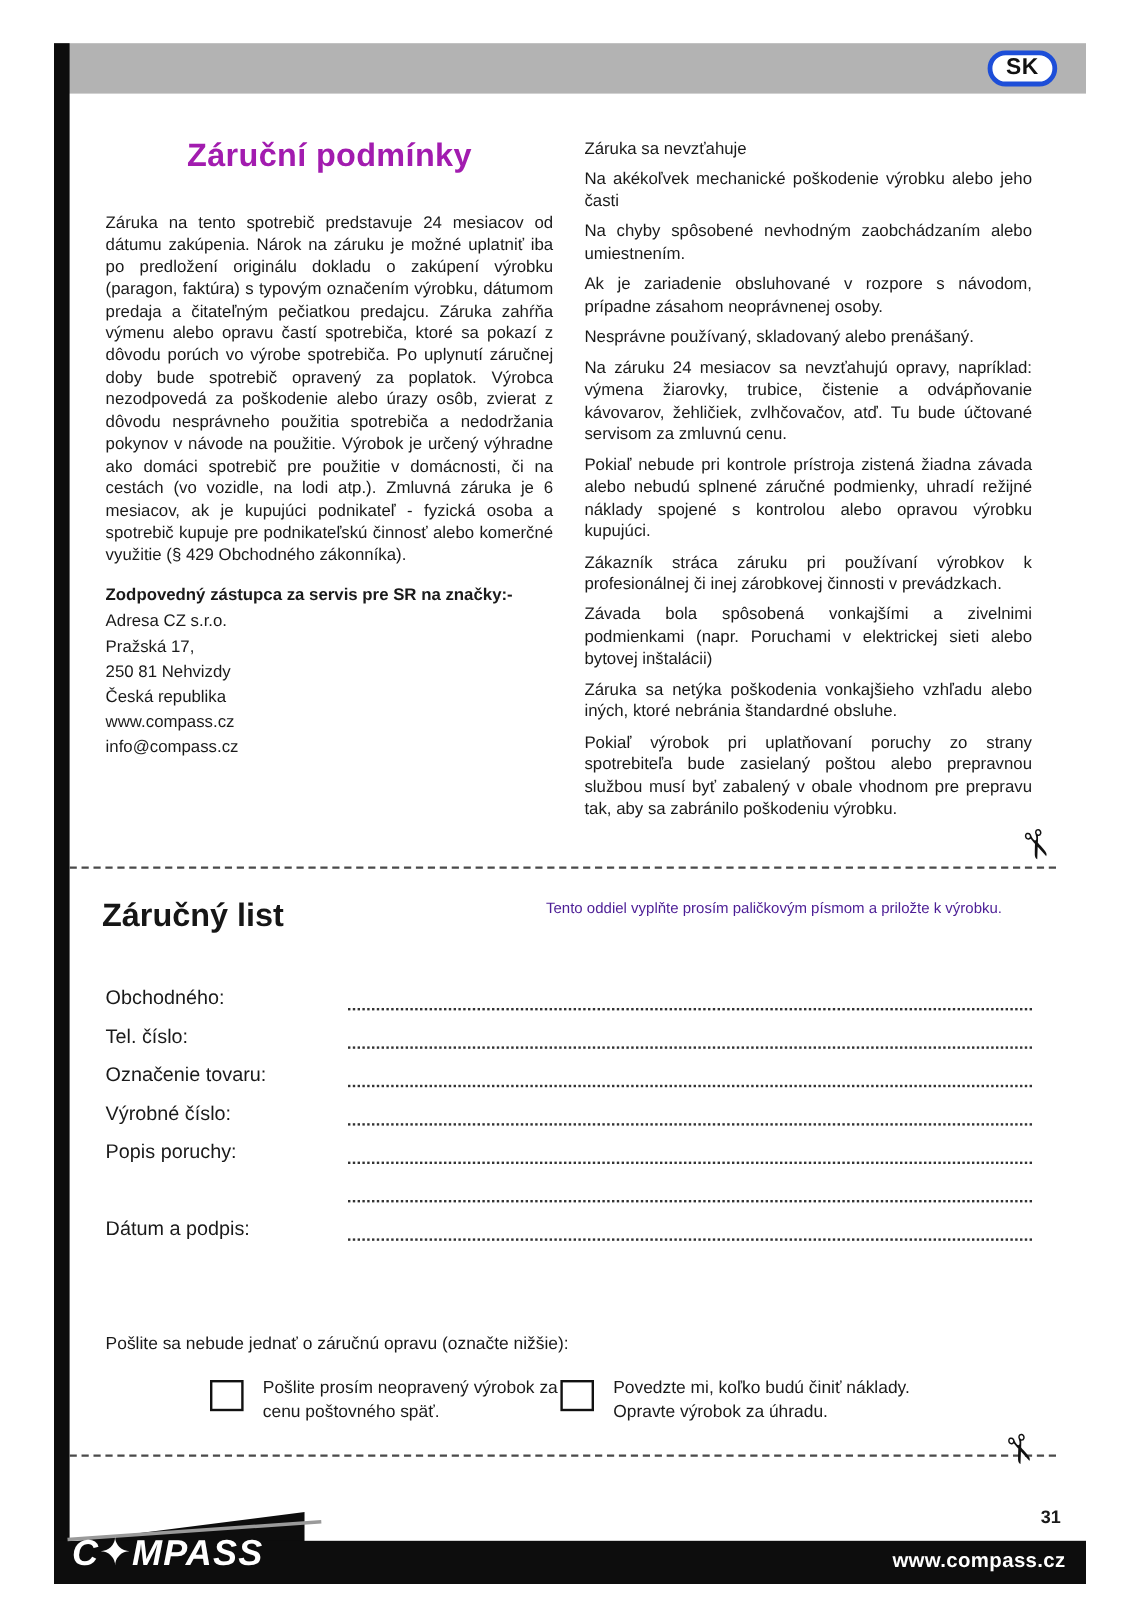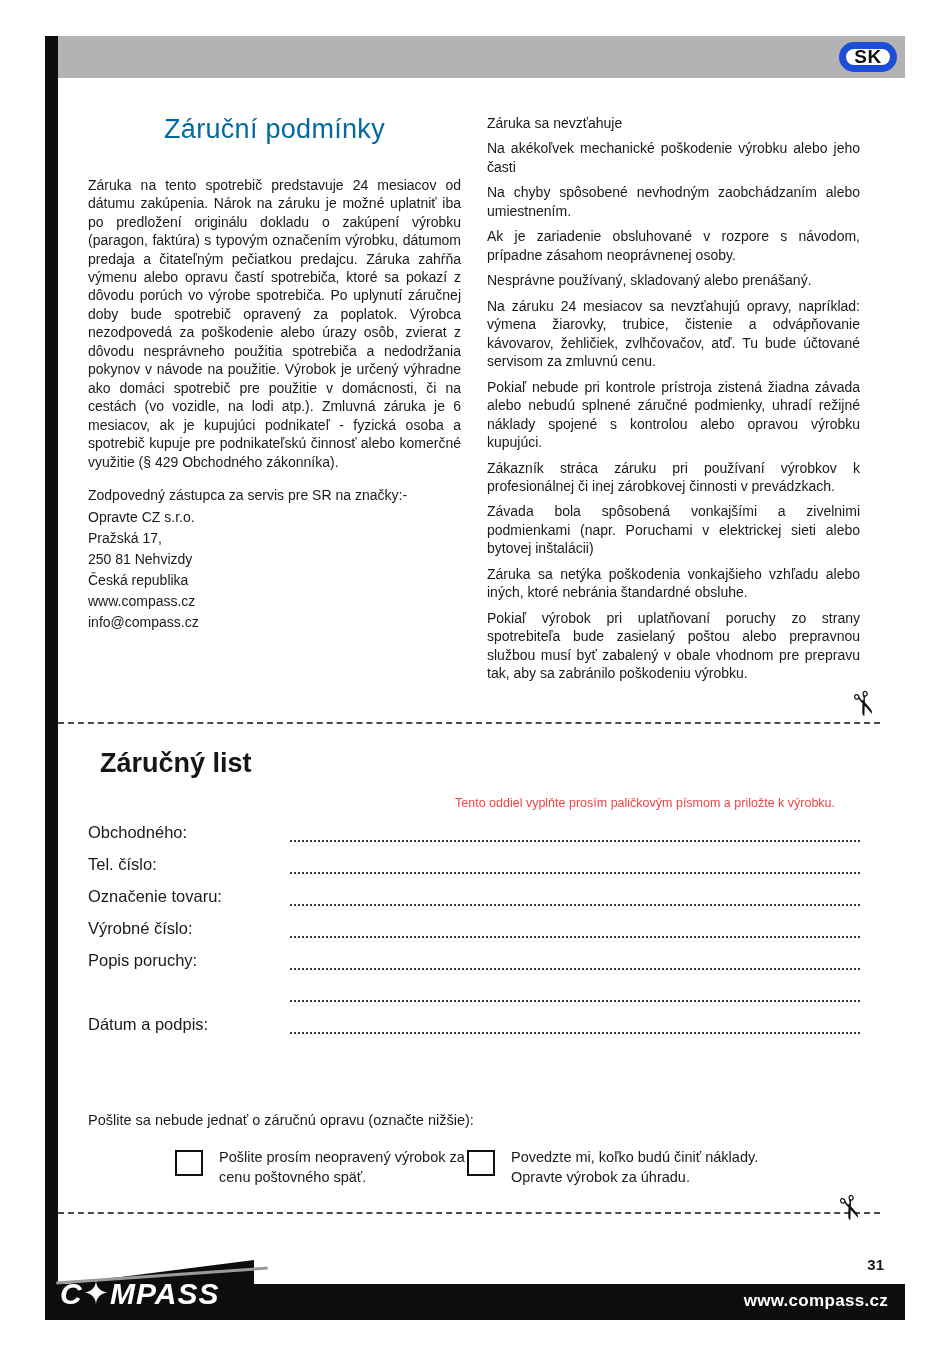--- a/index.html
+++ b/index.html
@@ -4,49 +4,49 @@
 <style>
   * { margin:0; padding:0; box-sizing:border-box; }
   html,body { background:#ffffff; }
   .page {
     position:relative; width:950px; height:1348px; background:#ffffff;
     font-family:"Liberation Sans","DejaVu Sans",sans-serif; color:#1a1a1a; overflow:hidden;
   }
   
   .top-bar { position:absolute; left:45px; top:36px; width:860px; height:42px; background:#b3b3b3; }
   .sk-badge {
-    position:absolute; right:8px; top:6px; width:58px; height:30px; background:#fff;
-    border:7px solid #1d4ed8; border-radius:16px; display:flex; align-items:center; justify-content:center;
+    position:absolute; right:24px; top:6px; width:58px; height:30px; background:#fff;
+    border:4px solid #1d4ed8; border-radius:16px; display:flex; align-items:center; justify-content:center;
     font-weight:bold; font-size:19px; color:#111; letter-spacing:.5px;
   }
   
   .left-bar { position:absolute; left:45px; top:36px; width:13px; height:1284px; background:#0d0d0d; }
 
   
   .columns { position:absolute; left:88px; top:100px; width:772px; display:flex; gap:26px; }
   .col { width:373px; font-size:14px; line-height:1.32; text-align:justify; }
-  .col-title { font-size:27px; font-weight:normal; text-align:center; margin:12px 0 28px; letter-spacing:.3px; color:#0369a1; }
-  .service-heading { font-weight:normal; margin-top:15px; text-align:left; }
+  .col-title { font-size:27px; font-weight:bold; text-align:center; margin:12px 0 28px; letter-spacing:.3px; color:#a21caf; }
+  .service-heading { font-weight:bold; margin-top:15px; text-align:left; }
   .address { text-align:left; margin-top:2px; }
   .address .addr-line { line-height:1.5; }
   .address .addr-link { line-height:1.5; }
   .col-right { padding-top:14px; }
   .rc-p { margin-bottom:7px; }
 
   
   .dashed-line { position:absolute; left:58px; width:822px; border-top:2px dashed #4a4a4a; }
   .cut-1 { top:722px; }
   .cut-2 { top:1212px; }
   .scissors { position:absolute; font-size:32px; color:#111; transform:rotate(70deg); line-height:1; }
   .scissors-1 { left:850px; top:688px; }
   .scissors-2 { left:836px; top:1192px; }
 
   
-  .form-title { position:absolute; left:100px; top:748px; font-size:27px; font-weight:bold; color:#161616; }
-  .form-note { position:absolute; left:455px; top:796px; width:420px; font-size:12.5px; color:#ef4444; }
+  .form-title { position:absolute; left:85px; top:748px; font-size:27px; font-weight:bold; color:#161616; }
+  .form-note { position:absolute; left:455px; top:750px; width:420px; font-size:12.5px; color:#4c1d95; }
   .form-rows { position:absolute; left:88px; top:810px; width:772px; }
   .form-row { display:flex; align-items:flex-end; height:32px; }
   .form-label { width:202px; font-size:16.5px; line-height:1; padding-bottom:2px; white-space:nowrap; }
   .dots { flex:1; border-bottom:2px dotted #333; height:100%; }
 
   .instruction { position:absolute; left:88px; top:1112px; font-size:14.5px; }
   .options { position:absolute; left:175px; top:1148px; display:flex; }
   .option { display:flex; gap:16px; }
   .checkbox { width:28px; height:26px; border:2px solid #111; background:#fff; margin-top:2px; flex:0 0 auto; }
   .option-label { font-size:14.5px; line-height:1.35; width:248px; }
@@ -79,21 +79,21 @@
 
   <div class="left-bar"></div>
 
   <div class="columns">
     <div class="col col-left">
       <div class="col-title">Záruční podmínky</div>
       <div class="body-text">Záruka na tento spotrebič predstavuje 24 mesiacov od dátumu zakúpenia. Nárok na záruku je možné uplatniť iba po predložení originálu dokladu o zakúpení výrobku (paragon, faktúra) s typovým označením výrobku, dátumom predaja a čitateľným pečiatkou predajcu. Záruka zahŕňa výmenu alebo opravu častí spotrebiča, ktoré sa pokazí z dôvodu porúch vo výrobe spotrebiča. Po uplynutí záručnej doby bude spotrebič opravený za poplatok. Výrobca nezodpovedá za poškodenie alebo úrazy osôb, zvierat z dôvodu nesprávneho použitia spotrebiča a nedodržania pokynov v návode na použitie. Výrobok je určený výhradne ako domáci spotrebič pre použitie v domácnosti, či na cestách (vo vozidle, na lodi atp.). Zmluvná záruka je 6 mesiacov, ak je kupujúci podnikateľ - fyzická osoba a spotrebič kupuje pre podnikateľskú činnosť alebo komerčné využitie (§ 429 Obchodného zákonníka).</div>
       <div class="service-heading">Zodpovedný zástupca za servis pre SR na značky:-</div>
       <div class="address">
         <div>
-            <div class="addr-line">Opravte CZ s.r.o.</div>
+            <div class="addr-line">Adresa CZ s.r.o.</div>
             <div class="addr-line">Pražská 17,</div>
             <div class="addr-line">250 81 Nehvizdy</div>
             <div class="addr-line">Česká republika</div>
           </div>
         <div>
             <div class="addr-link">www.compass.cz</div>
             <div class="addr-link">info@compass.cz</div>
           </div>
       </div>
     </div>

